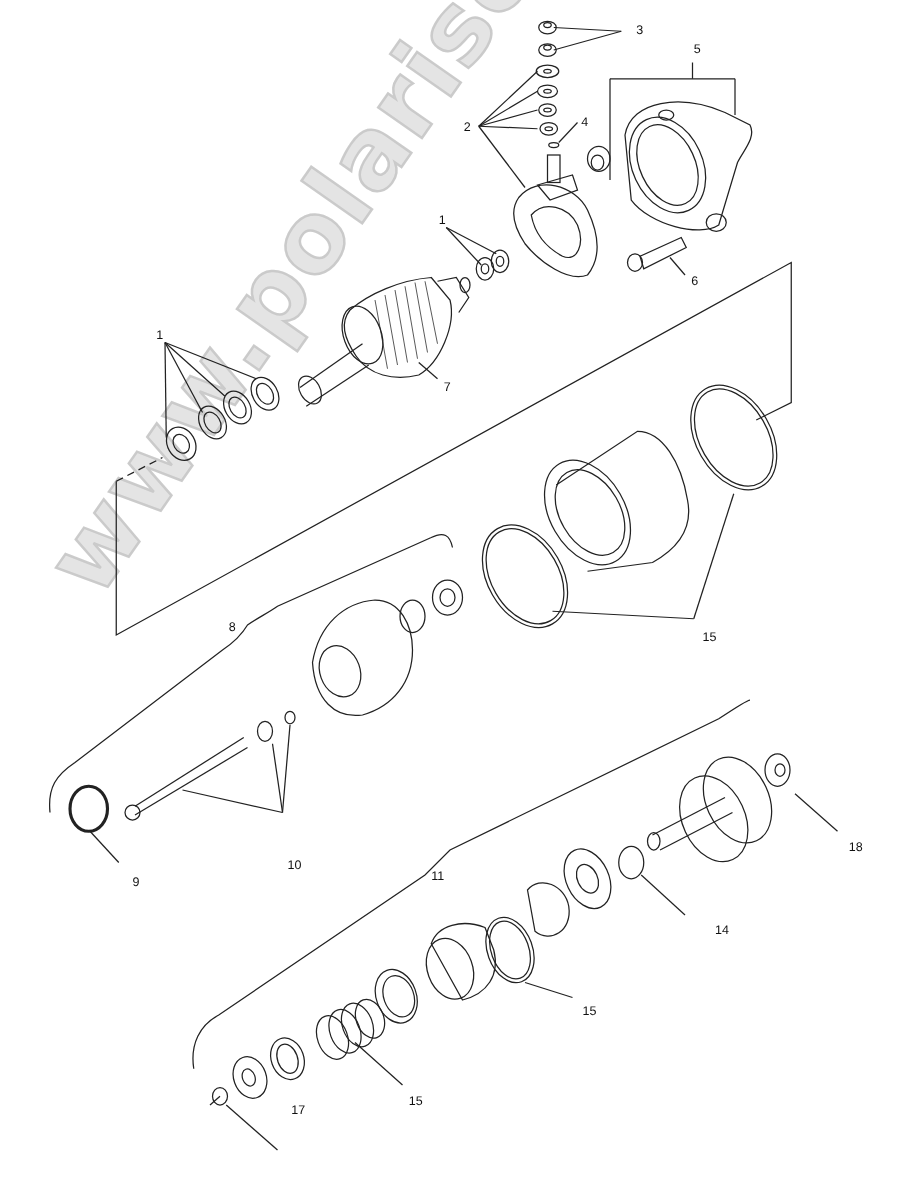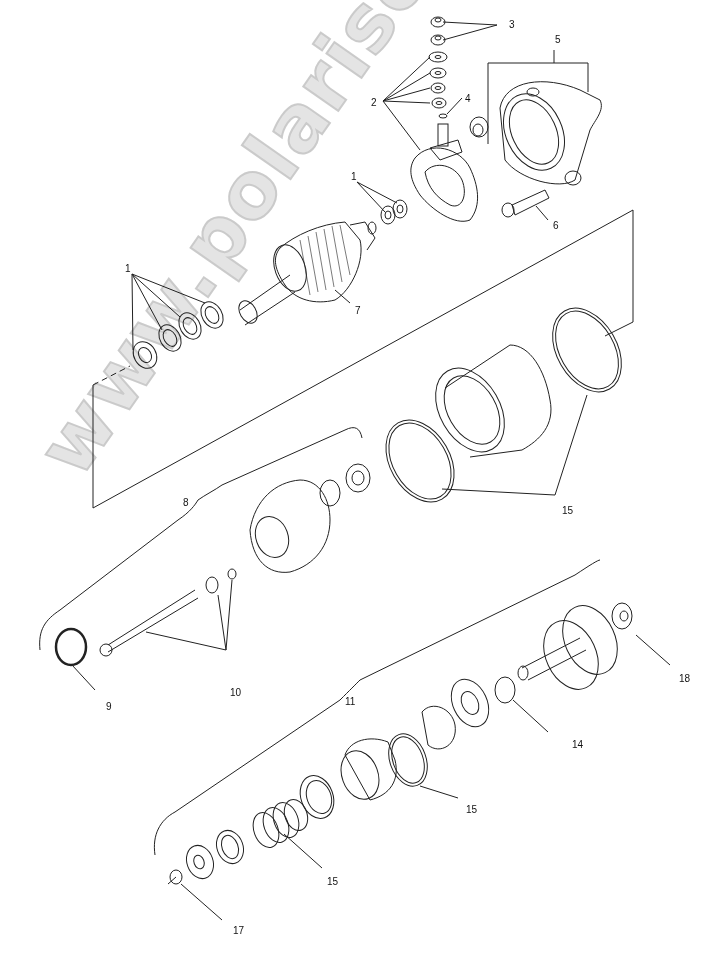--- a/index.html
+++ b/index.html
@@ -223,14 +223,14 @@
   <span class="callout" style="left:355px;top:306px">7</span>
   <span class="callout" style="left:183px;top:498px">8</span>
   <span class="callout" style="left:106px;top:702px">9</span>
   <span class="callout" style="left:230px;top:688px">10</span>
   <span class="callout" style="left:345px;top:697px">11</span>
   <span class="callout" style="left:562px;top:506px">15</span>
   <span class="callout" style="left:679px;top:674px">18</span>
   <span class="callout" style="left:572px;top:740px">14</span>
   <span class="callout" style="left:466px;top:805px">15</span>
   <span class="callout" style="left:327px;top:877px">15</span>
-  <span class="callout" style="left:233px;top:926px">17</span>
+  <span class="callout" style="left:233px;top:884px">17</span>
 </div>
 
 </body></html>

